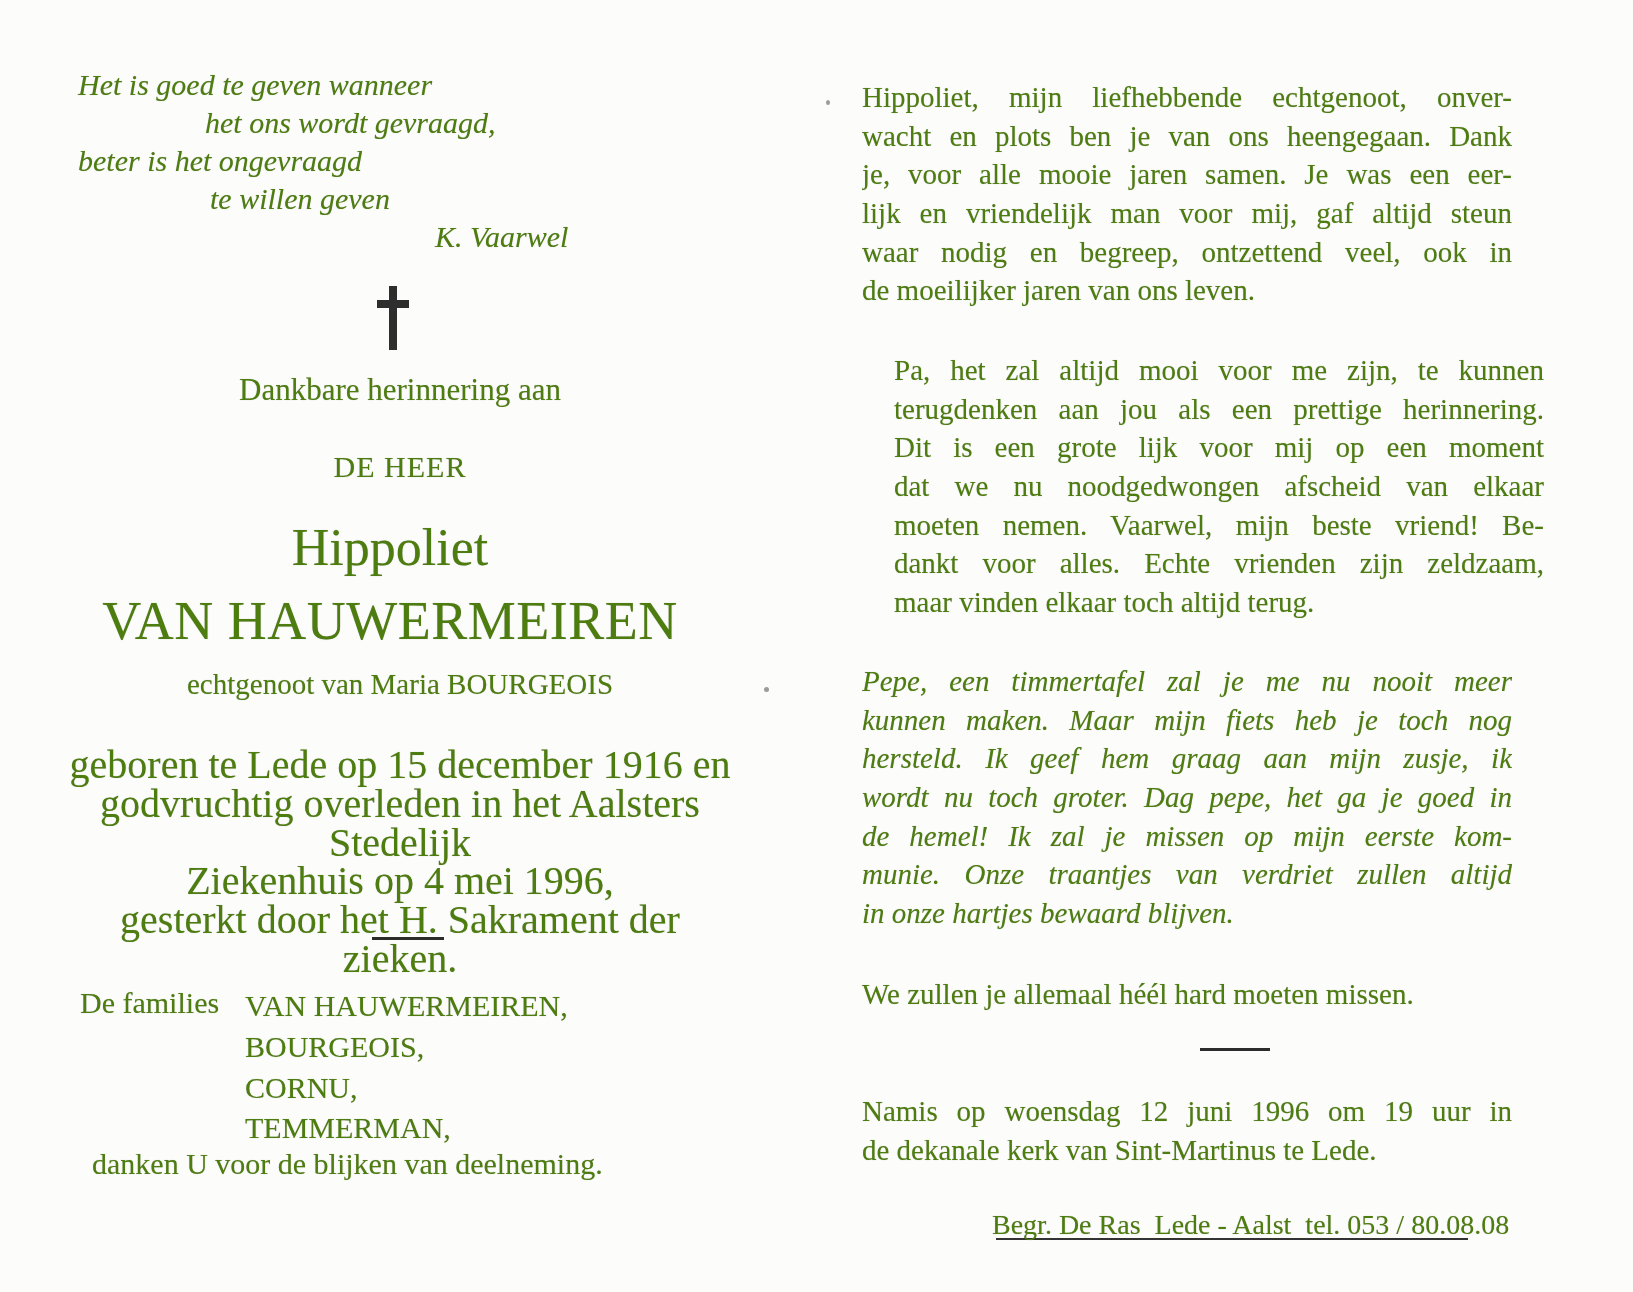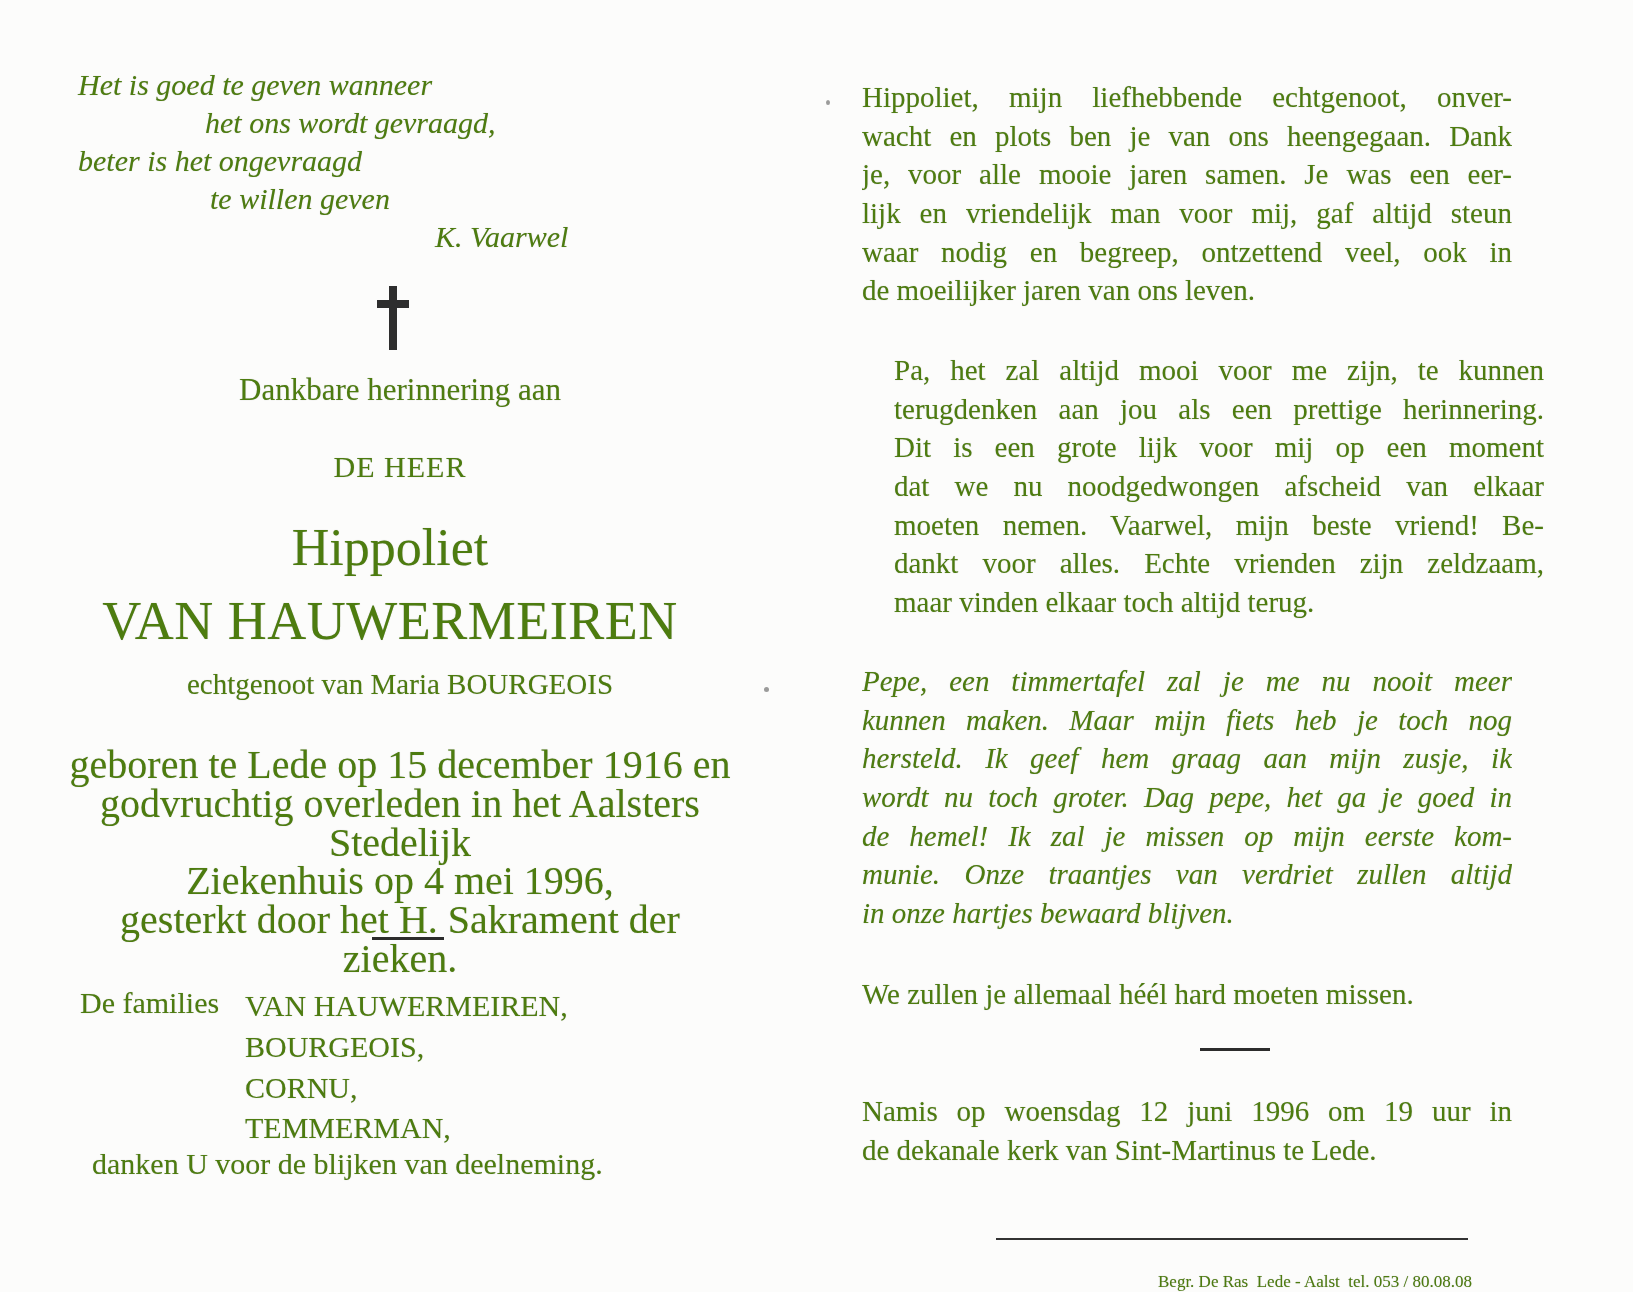--- a/index.html
+++ b/index.html
@@ -54,21 +54,21 @@
   }
   .jline::after { content: ""; display: inline-block; width: 100%; height: 0; }
   .jblock .jline:last-child { text-align: left; }
   .jblock .jline:last-child::after { content: none; }
 
   .miss    { left: 862px; top: 978px; width: 650px; font-size: 29px; white-space: nowrap; }
   .service { left: 862px; top: 1092px; }
   .service .jline { line-height: 39px; height: 39px; }
 
   .printer-rule { left: 996px; top: 1238px; width: 472px; height: 2px; background: #333; }
-  .printer      { left: 992px; top: 1272px; width: 480px; text-align: right; font-size: 17px; white-space: pre; }
+  .printer      { left: 992px; top: 1209px; width: 480px; text-align: right; font-size: 28px; white-space: pre; }
 
   .speck { border-radius: 50%; background: #4a4a4a; opacity: 0.55; }
   .speck1 { left: 826px; top: 100px; width: 4px; height: 5px; }
   .speck2 { left: 764px; top: 687px; width: 5px; height: 5px; }
 </style>
 </head>
 <body>
 
 <div class="card">
 

